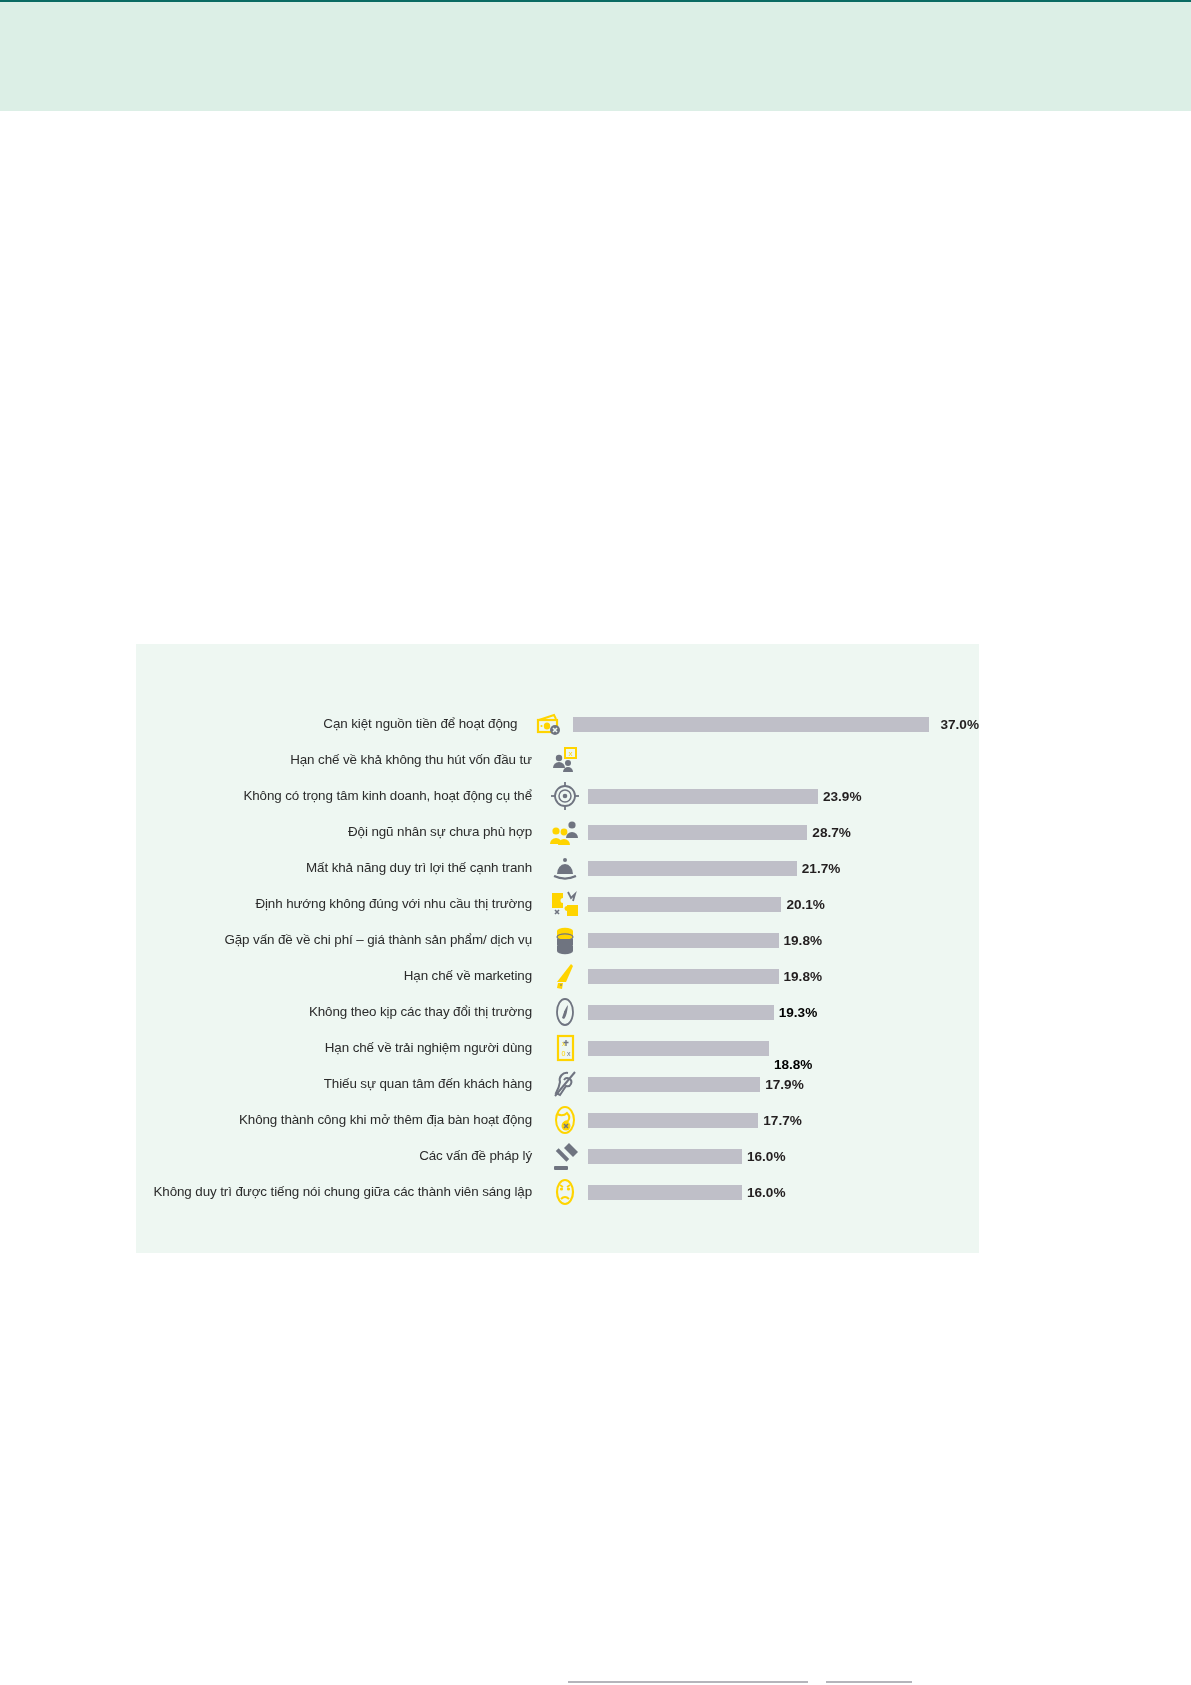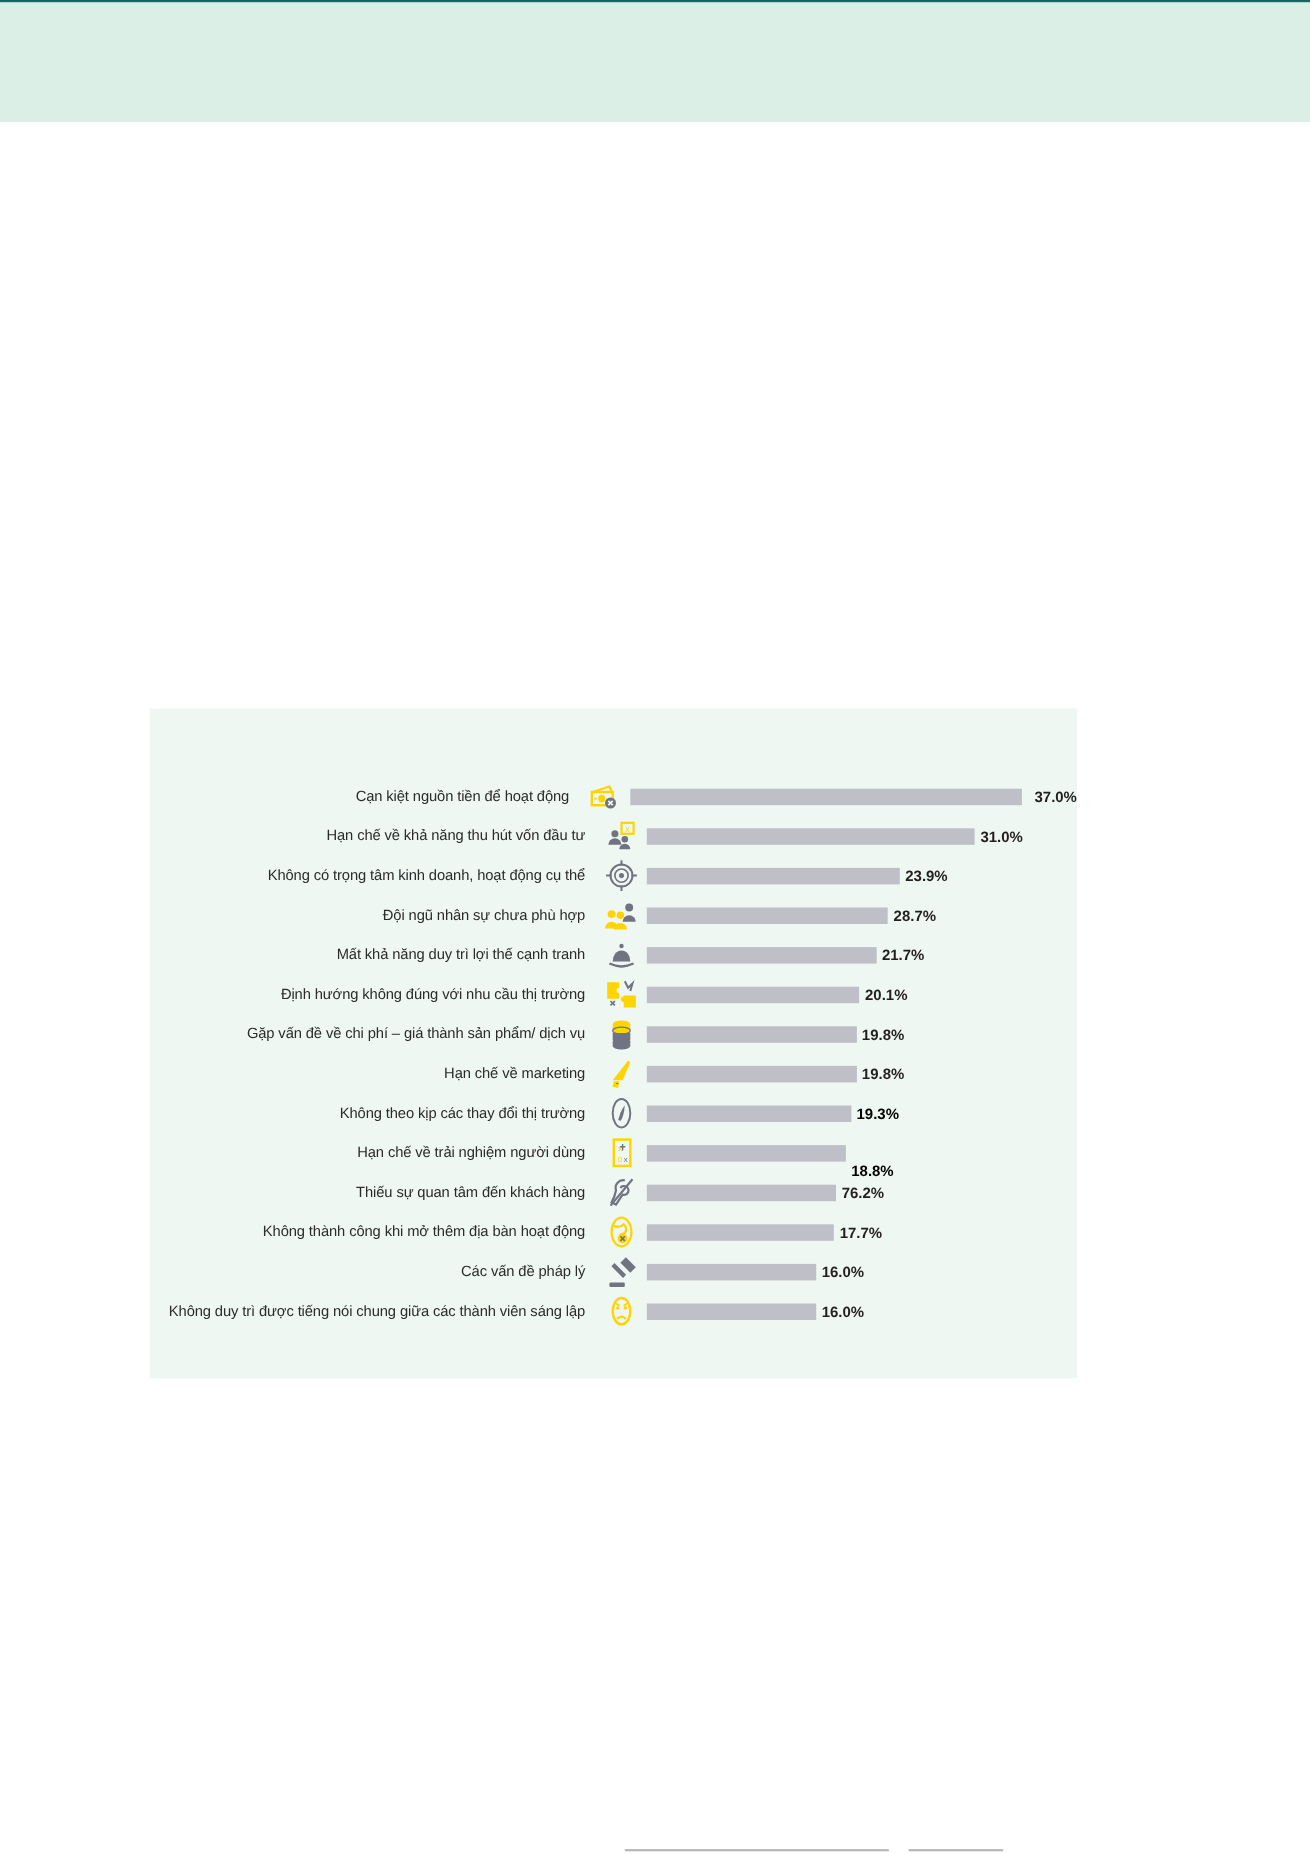--- a/index.html
+++ b/index.html
@@ -131,34 +131,30 @@
             <circle cx="21" cy="22" r="5" fill="#6f7480"></circle>
             <path d="M19 20 L23 24 M23 20 L19 24" stroke="#eef7f2" stroke-width="1.6"></path>
           </svg>
         </div>
         <div class="bar-zone">
           <div class="bar" style="width: 356px; background: rgb(191, 191, 200);"></div>
           <div class="bar-value" style="color: rgb(35, 31, 32); margin-left: 11px;">37.0%</div>
         </div>
       </div>
       <div class="chart-row">
-        <div class="row-label">Hạn chế về khả năng thu hút vốn đầu tư</div>
+        <div class="row-label">Hạn chế về khả không thu hút vốn đầu tư</div>
         <div class="row-icon">
           <svg width="32" height="32" viewBox="0 0 32 32">
             <rect x="16" y="4" width="11" height="10" fill="none" stroke="#ffd400" stroke-width="2"></rect>
             <text x="21.5" y="12" font-size="8" fill="#ffd400" text-anchor="middle" font-family="Liberation Sans">x</text>
             <circle cx="10" cy="14" r="3.2" fill="#6f7480"></circle>
             <path d="M4 24 a6 6 0 0 1 12 0 z" fill="#6f7480"></path>
             <circle cx="19" cy="19" r="3" fill="#6f7480"></circle>
             <path d="M14 28 a5 5 0 0 1 10 0 z" fill="#6f7480"></path>
           </svg>
-        </div>
-        <div class="bar-zone">
-          <div class="bar" style="width: 298.27px; background: rgb(191, 191, 200);"></div>
-          <div class="bar-value" style="color: rgb(35, 31, 32);">31.0%</div>
         </div>
       </div>
       <div class="chart-row">
         <div class="row-label">Không có trọng tâm kinh doanh, hoạt động cụ thể</div>
         <div class="row-icon">
           <svg width="32" height="32" viewBox="0 0 32 32">
             <circle cx="16" cy="16" r="10" fill="none" stroke="#6f7480" stroke-width="1.8"></circle>
             <circle cx="16" cy="16" r="6" fill="none" stroke="#6f7480" stroke-width="1.5"></circle>
             <circle cx="16" cy="16" r="2.3" fill="#6f7480"></circle>
             <line x1="16" y1="2" x2="16" y2="7" stroke="#6f7480" stroke-width="1.8"></line>
@@ -282,21 +278,21 @@
       <div class="chart-row">
         <div class="row-label">Thiếu sự quan tâm đến khách hàng</div>
         <div class="row-icon">
           <svg width="32" height="32" viewBox="0 0 32 32">
             <path d="M19 5 a7 7 0 0 0 -8 9 q-1 6 -4 11 l4 2 q4 -6 6 -9 a4 4 0 1 0 -2 -6" fill="none" stroke="#6f7480" stroke-width="2"></path>
             <line x1="6" y1="28" x2="26" y2="4" stroke="#6f7480" stroke-width="2"></line>
           </svg>
         </div>
         <div class="bar-zone">
           <div class="bar" style="width: 172.227px; background: rgb(191, 191, 200);"></div>
-          <div class="bar-value" style="color: rgb(35, 31, 32);">76.2%</div>
+          <div class="bar-value" style="color: rgb(35, 31, 32);">17.9%</div>
         </div>
       </div>
       <div class="chart-row">
         <div class="row-label">Không thành công khi mở thêm địa bàn hoạt động</div>
         <div class="row-icon">
           <svg width="32" height="32" viewBox="0 0 32 32">
             <ellipse cx="16" cy="16" rx="9" ry="13" fill="none" stroke="#ffd400" stroke-width="2"></ellipse>
             <path d="M8 10 q6 3 10 -1 q4 4 1 8 q-6 1 -5 6" fill="none" stroke="#ffd400" stroke-width="2"></path>
             <circle cx="17" cy="22" r="4.5" fill="#ffd400"></circle>
             <path d="M15 20 l4 4 M19 20 l-4 4" stroke="#6f7480" stroke-width="1.5"></path>

